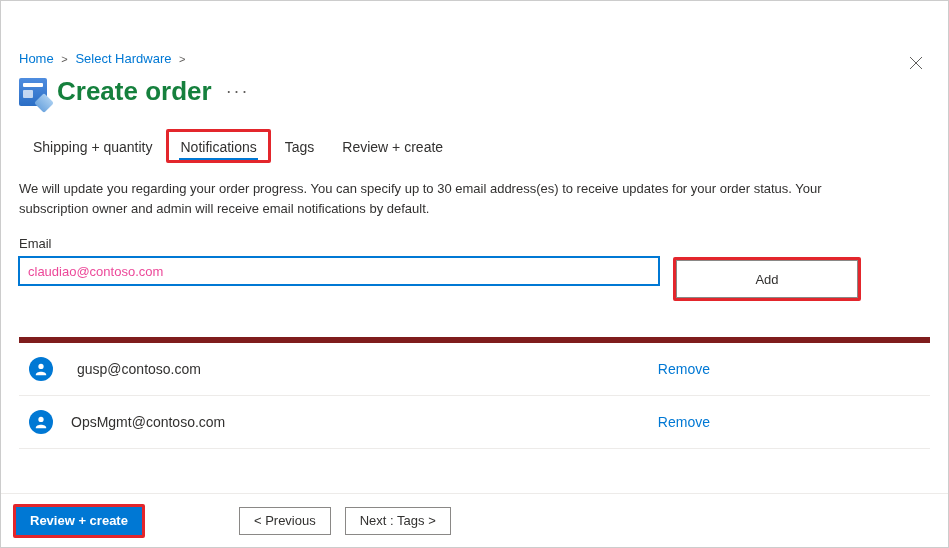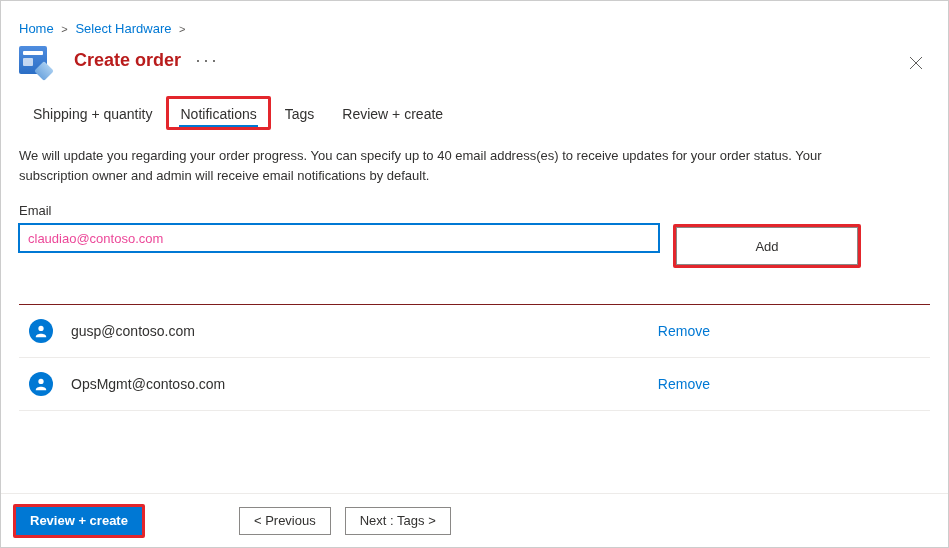--- a/index.html
+++ b/index.html
@@ -10,20 +10,21 @@
     background: #fff;
     width: 949px;
     height: 548px;
     border: 1px solid #ccc;
     position: relative;
     overflow: hidden;
   }
   .breadcrumb {
     padding: 20px 18px 4px 18px;
     font-size: 13px;
+    margin-top: 30px;
   }
   .breadcrumb a { color: #0078d4; text-decoration: none; cursor: pointer; }
   .breadcrumb .chevron { color: #605e5c; margin: 0 4px; font-size: 11px; }
   .title-row {
     display: flex; align-items: center; padding: 6px 18px 14px 18px;
   }
   .title-icon {
     width: 28px; height: 28px;
     background: linear-gradient(#4f8ddf,#2b6ec5);
     border-radius: 2px; margin-right: 10px; position: relative;
@@ -31,21 +32,21 @@
   .title-icon::before {
     content: ""; position: absolute; left: 4px; top: 5px; right: 4px; height: 4px; background: #fff; border-radius:1px;
   }
   .title-icon::after {
     content: ""; position: absolute; left: 4px; top: 12px; width: 10px; height: 8px; background: #fff; border-radius:1px; opacity: .7;
   }
   .title-sub {
     position:absolute; bottom:-4px; right:-4px; width:14px; height:14px;
     background: linear-gradient(#a7cdf0,#6fa6df); transform: rotate(45deg); border-radius:2px;
   }
-  .page-title { font-size: 18px; font-weight: 600; color: #b91c1c; margin-left: 17px; }
+  .page-title { font-size: 26px; font-weight: 600; color: #15803d; }
   .title-more { margin-left: 14px; font-size: 18px; color: #605e5c; letter-spacing: 2px; cursor: pointer; }
   .close-btn {
     position: absolute; right: 18px; top: 48px; font-size: 18px; color: #605e5c;
     background: none; border: none; cursor: pointer; padding: 6px;
   }
   .tabs {
     display: flex; gap: 0; padding: 8px 18px 0 18px; border-bottom: none;
   }
   .tab {
     padding: 10px 14px 8px 14px; font-size: 14px; color: #323130; cursor: pointer;
@@ -71,21 +72,21 @@
   .add-btn-wrap { border: 3px solid #e3262c; padding: 0; border-radius: 2px; display:inline-flex; }
   .add-btn {
     width: 182px; height: 38px; border: 1px solid #8a8886; background: #fff;
     font-size: 13px; cursor: pointer; color: #323130;
   }
   .email-list { padding: 28px 18px 0 18px; }
   .email-item {
     display: flex; align-items: center; padding: 14px 10px;
     border-bottom: 1px solid #edebe9;
   }
-  .email-item:first-child { border-top: 1px solid #7f1d1d; }
+  .email-item:first-child { border-top: 6px solid #7f1d1d; gap: 6px; }
   .avatar {
     width: 24px; height: 24px; border-radius: 50%; background: #0078d4;
     display: inline-flex; align-items: center; justify-content: center; margin-right: 18px;
     flex-shrink: 0;
   }
   .avatar svg { width: 14px; height: 14px; fill: #fff; }
   .email-text { flex: 1; font-size: 14px; color: #323130; }
   .remove-link { color: #0078d4; font-size: 14px; padding-right: 210px; cursor: pointer; }
   .footer {
     position: absolute; bottom: 0; left: 0; right: 0; height: 54px;
@@ -127,21 +128,21 @@
     </svg>
 </button>
 
 <div class="tabs">
   <div class="tab">Shipping + quantity</div>
   <div class="tab active tab-highlight">Notifications</div>
   <div class="tab">Tags</div>
   <div class="tab">Review + create</div>
 </div>
 
-<div class="desc">We will update you regarding your order progress. You can specify up to 40 email address(es) to receive updates for your order status. Your subscription owner and admin will receive email notifications by default.</div>
+<div class="desc">We will update you regarding your order progress. You can specify up to 30 email address(es) to receive updates for your order status. Your subscription owner and admin will receive email notifications by default.</div>
 
 <div class="field-label">Email</div>
 
 <div class="input-row">
   <input class="email-input" type="text" value="claudiao@contoso.com" style="">
   <span class="add-btn-wrap">
     <button class="add-btn">Add</button>
   </span>
 </div>
 

